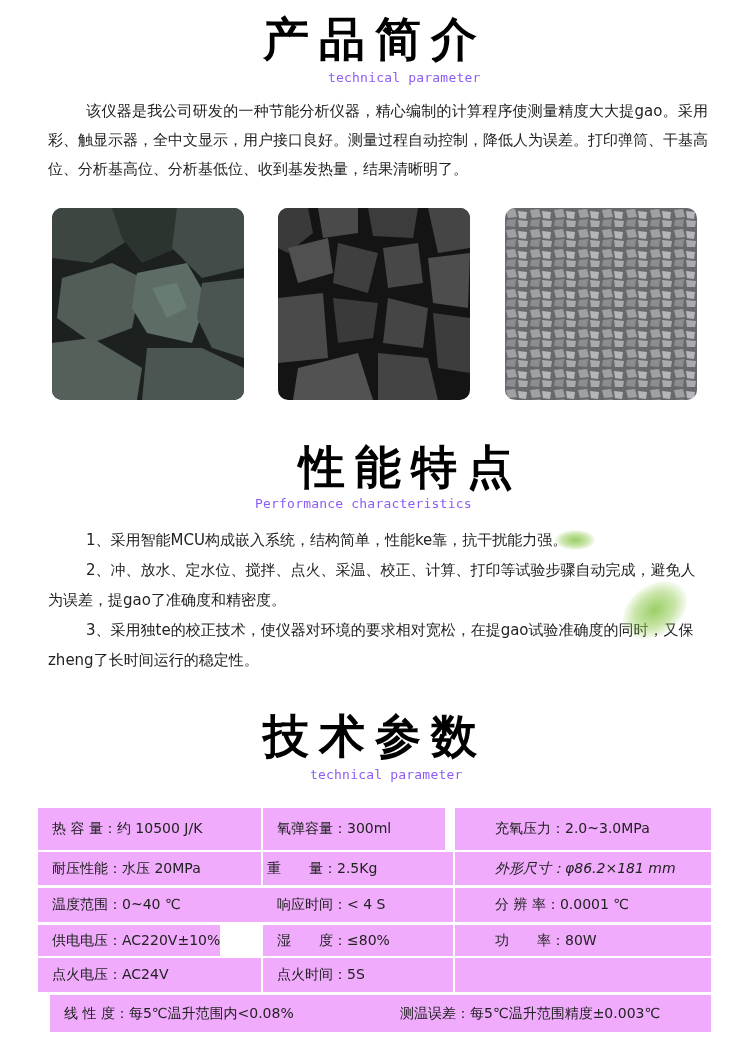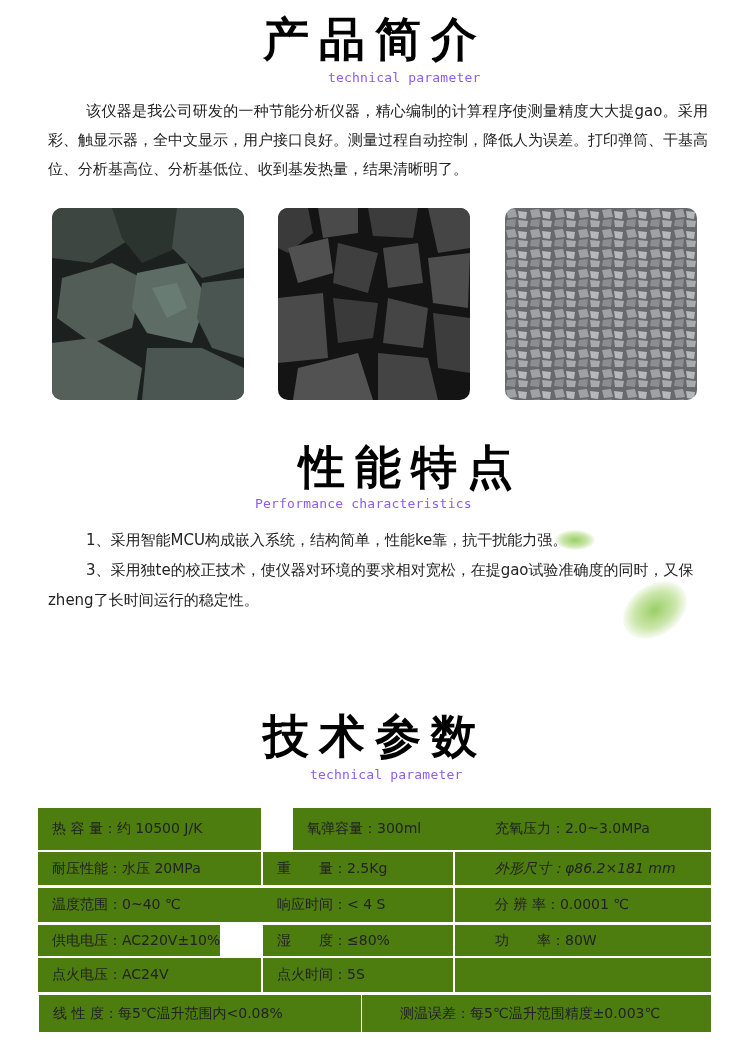--- a/index.html
+++ b/index.html
@@ -31,21 +31,21 @@
   .imgbox svg { display: block; width: 100%; height: 100%; }
 
   .leaf {
     position: absolute; border-radius: 50%;
     background: radial-gradient(ellipse at center, rgba(120,190,50,0.75) 0%, rgba(140,200,70,0.45) 45%, rgba(160,210,90,0) 75%);
     pointer-events: none;
   }
 
   .table { position: absolute; left: 38px; top: 808px; width: 673px; }
   .cell {
-    position: absolute; background: #4d7c0f; font-size: 14px; color: #222;
+    position: absolute; background: #f0abfc; font-size: 14px; color: #222;
     display: flex; align-items: center; box-sizing: border-box; white-space: nowrap;
   }
 </style>
 </head>
 <body>
 
 <div class="sec-title" style="top:14px;">产品简介</div>
 <div class="sec-sub" style="top:71px; left:328px;">technical parameter</div>
 <p class="para" style="top:97px;">
   <span class="indent"></span><span>该仪器是我公司研发的一种节能分析仪器，精心编制的计算程序使测量精度大大提gao。采用彩、触显示器，全中文显示，用户接口良好。测量过程自动控制，降低人为误差。打印弹筒、干基高位、分析基高位、分析基低位、收到基发热量，结果清晰明了。</span>
@@ -97,45 +97,46 @@
     </defs>
     <rect width="192" height="192" fill="url(#gravel)"></rect>
     <rect width="192" height="192" fill="#ffffff" opacity="0.05"></rect>
   </svg>
 </div>
 
 <div class="sec-title" style="top:442px;padding-left:36px;">性能特点</div>
 <div class="sec-sub" style="top:497px; left:255px;">Performance characteristics</div>
 <div class="feat" style="top:525px;">
   <p><span class="indent"></span><span>1、采用智能MCU构成嵌入系统，结构简单，性能ke靠，抗干扰能力强。</span></p>
+  <p><span class="indent"></span><span>2、冲、放水、定水位、搅拌、点火、采温、校正、计算、打印等试验步骤自动完成，避免人为误差，提gao了准确度和精密度。</span></p>
   <p><span class="indent"></span><span>3、采用独te的校正技术，使仪器对环境的要求相对宽松，在提gao试验准确度的同时，又保zheng了长时间运行的稳定性。</span></p>
 </div>
 <div class="leaf" style="left:555px; top:530px; width:40px; height:20px;"></div>
 <div class="leaf" style="left:620px; top:585px; width:70px; height:50px; transform:rotate(-35deg);"></div>
 
 <div class="sec-title" style="top:711px;">技术参数</div>
 <div class="sec-sub" style="top:768px; left:310px;">technical parameter</div>
 
 <div class="table">
 
   <div class="cell" style="left:0; top:0; width:223px; height:42px; padding-left:14px;">热 容 量：约 10500 J/K</div>
-  <div class="cell" style="left:225px; top:0; width:182px; height:42px; padding-left:14px;margin-left:30px;">氧弹容量：300ml</div>
+  <div class="cell" style="left:225px; top:0; width:182px; height:42px; padding-left:14px;">氧弹容量：300ml</div>
   <div class="cell" style="left:417px; top:0; width:256px; height:42px; padding-left:40px;">充氧压力：2.0~3.0MPa</div>
 
   <div class="cell" style="left:0; top:44px; width:223px; height:33px; padding-left:14px;">耐压性能：水压 20MPa</div>
-  <div class="cell" style="left:225px; top:44px; width:190px; height:33px; padding-left:14px;">重　　量：2.5Kg</div>
+  <div class="cell" style="left:225px; top:44px; width:190px; height:33px; padding-left:4px;">重　　量：2.5Kg</div>
   <div class="cell" style="left:417px; top:44px; width:256px; height:33px; padding-left:40px;font-style:italic;">外形尺寸：φ86.2×181 mm</div>
 
   <div class="cell" style="left:0; top:80px; width:263px; height:34px; padding-left:14px;">温度范围：0~40 ℃</div>
   <div class="cell" style="left:225px; top:80px; width:190px; height:34px; padding-left:14px;">响应时间：&lt; 4 S</div>
   <div class="cell" style="left:417px; top:80px; width:256px; height:34px; padding-left:40px;">分 辨 率：0.0001 ℃</div>
 
   <div class="cell" style="left:0; top:117px; width:182px; height:31px; padding-left:14px;">供电电压：AC220V±10%</div>
   <div class="cell" style="left:225px; top:117px; width:190px; height:31px; padding-left:14px;">湿　　度：≤80%</div>
   <div class="cell" style="left:417px; top:117px; width:256px; height:31px; padding-left:40px;">功　　率：80W</div>
 
   <div class="cell" style="left:0; top:150px; width:223px; height:34px; padding-left:14px;">点火电压：AC24V</div>
   <div class="cell" style="left:225px; top:150px; width:190px; height:34px; padding-left:14px;">点火时间：5S</div>
   <div class="cell" style="left:417px; top:150px; width:256px; height:34px; padding-left:40px;"></div>
 
-  <div class="cell" style="left:1px; top:187px; width:322px; height:37px; padding-left:14px;">线 性 度：每5℃温升范围内&lt;0.08%</div>
+  <div class="cell" style="left:12px; top:187px; width:322px; height:37px; padding-left:14px;">线 性 度：每5℃温升范围内&lt;0.08%</div>
   <div class="cell" style="left:324px; top:187px; width:349px; height:37px; padding-left:38px;">测温误差：每5℃温升范围精度±0.003℃</div>
 </div>
 
 </body></html>

